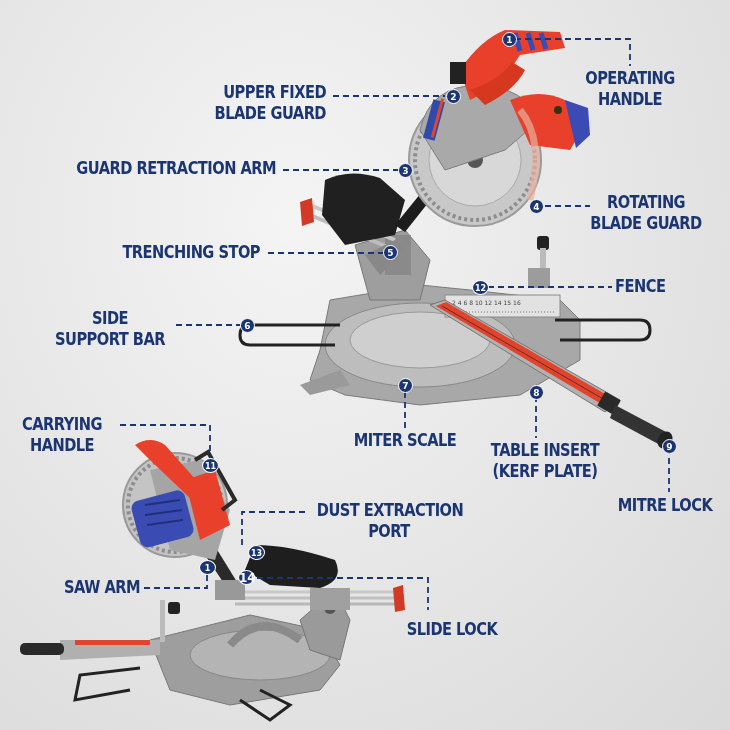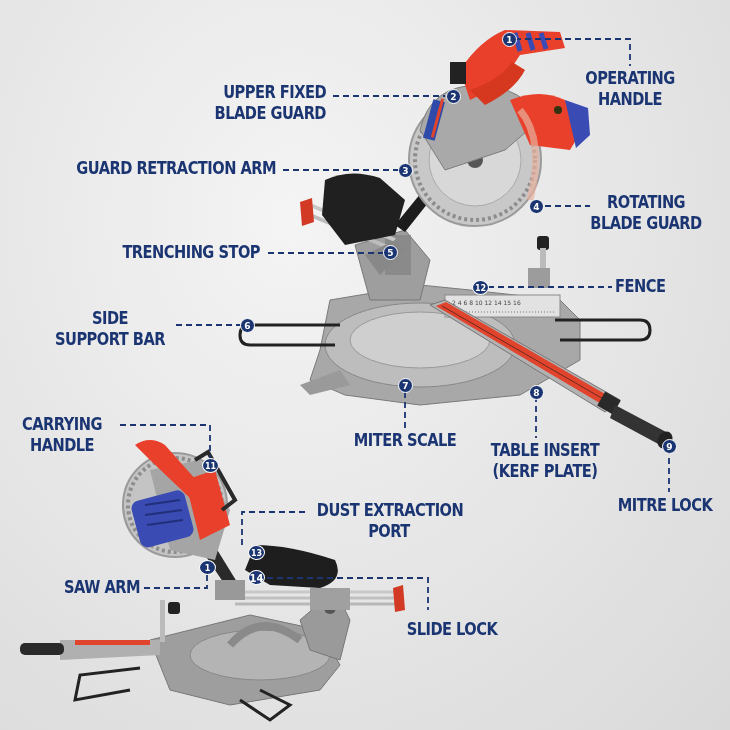--- a/index.html
+++ b/index.html
@@ -187,21 +187,21 @@
   <div class="badge" style="left:529px;top:199px">4</div>
   <div class="badge" style="left:383px;top:245px">5</div>
   <div class="badge" style="left:240px;top:318px">6</div>
   <div class="badge" style="left:398px;top:378px">7</div>
   <div class="badge" style="left:529px;top:385px">8</div>
   <div class="badge" style="left:662px;top:439px">9</div>
   <div class="badge" style="left:472px;top:280px;width:17px;font-size:8px">12</div>
   <div class="badge" style="left:199px;top:560px;width:17px;font-size:8px">1</div>
   <div class="badge" style="left:202px;top:458px;width:17px;font-size:8px">11</div>
   <div class="badge" style="left:248px;top:545px;width:17px;font-size:8px">13</div>
-  <div class="badge" style="left:248px;top:570px;width:17px;font-size:10px">14</div>
+  <div class="badge" style="left:238px;top:570px;width:17px;font-size:12px">14</div>
 
   <div class="label center" style="left:572px;top:68px;width:116px">
     <div>OPERATING</div>
     <div>HANDLE</div>
   </div>
 
   <div class="label right" style="left:190px;top:82px;width:136px">
     <div>UPPER FIXED</div>
     <div>BLADE GUARD</div>
   </div>

